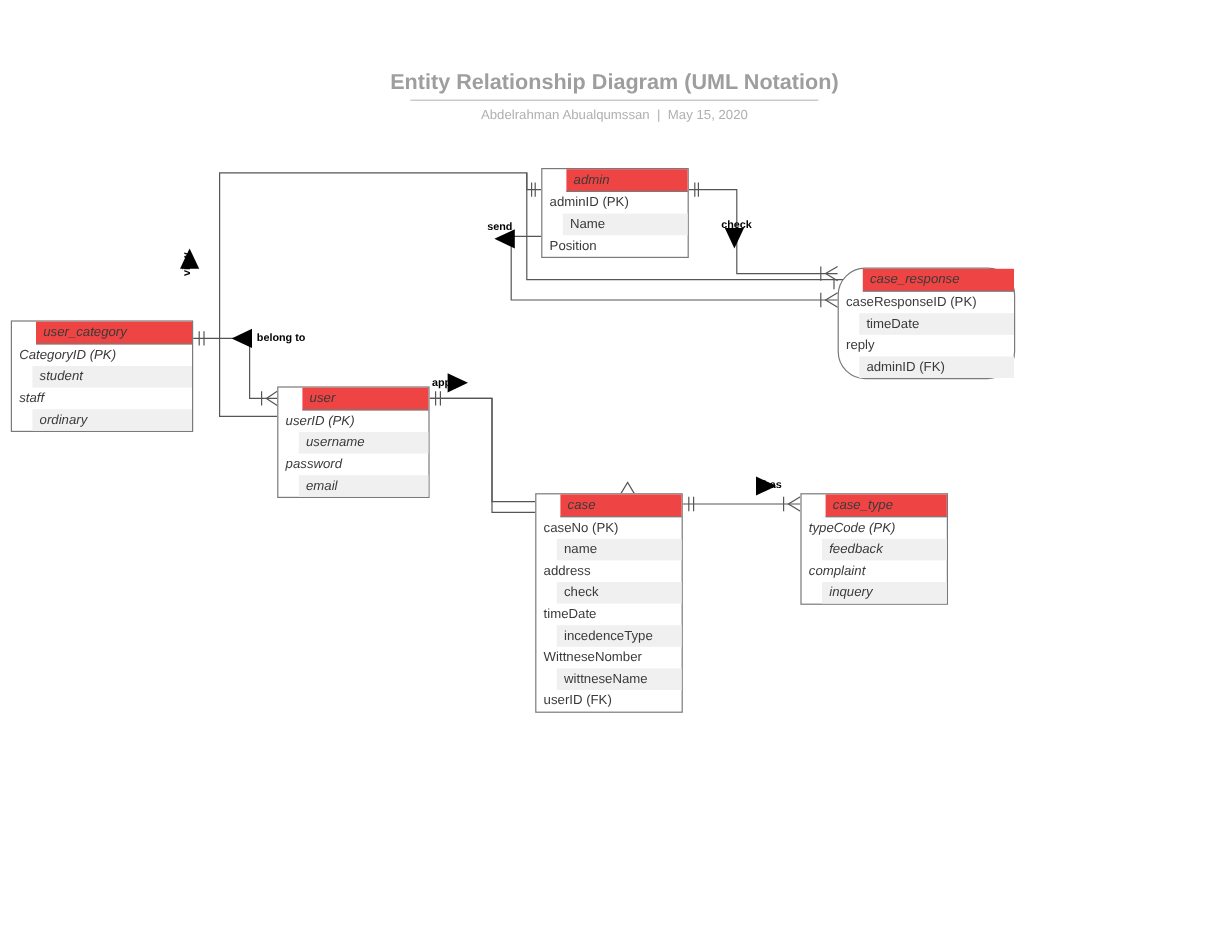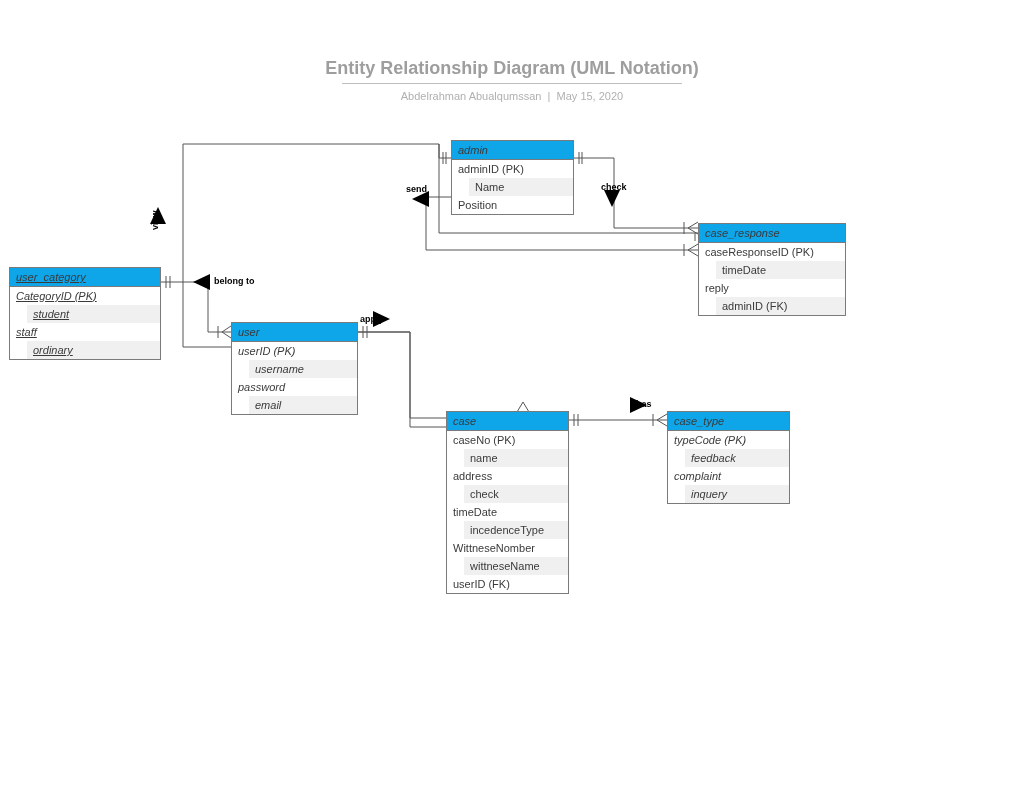--- a/index.html
+++ b/index.html
@@ -34,25 +34,26 @@
     width: 1024px;
     height: 650px;
   }
   .entity {
     position: absolute;
     border: 1px solid #7a7a7a;
     background: #ffffff;
     font-size: 11px;
   }
   .entity .head {
-    background: #0ea5e9;
+    background: #ef4444;
     border-bottom: 1px solid #7a7a7a;
     padding: 3px 6px;
     font-style: italic;
     color: #3a3a3a;
+    margin-left: 20px;
   }
   .entity .row {
     padding: 3px 6px;
     border-bottom: 0;
   }
   .entity .row.alt {
     background: #f0f0f0;
     margin-left: 17px;
   }
   .entity .row.ital {
@@ -164,21 +165,21 @@
     <polygon class="arrow" points="647,303 630,295 630,311"></polygon>
   </svg>
 
   <div class="rel-label" style="left:150px; top:128px; transform:rotate(-90deg); transform-origin:left top;">view</div>
   <div class="rel-label" style="left:214px; top:174px;">belong to</div>
   <div class="rel-label" style="left:406px; top:82px;">send</div>
   <div class="rel-label" style="left:601px; top:80px;">check</div>
   <div class="rel-label" style="left:360px; top:212px;">apply</div>
   <div class="rel-label" style="left:620px; top:297px;padding-left:16px;">has</div>
 
-  <div class="entity" style="left:9px; top:165px; width:150px;text-decoration:underline;">
+  <div class="entity" style="left:9px; top:165px; width:150px;">
     <div class="head">user_category</div>
     <div class="row ital">CategoryID (PK)</div>
     <div class="row alt ital">student</div>
     <div class="row ital">staff</div>
     <div class="row alt ital">ordinary</div>
   </div>
 
   <div class="entity" style="left:231px; top:220px; width:125px;">
     <div class="head">user</div>
     <div class="row ital">userID (PK)</div>
@@ -200,21 +201,21 @@
     <div class="row alt">name</div>
     <div class="row">address</div>
     <div class="row alt">check</div>
     <div class="row">timeDate</div>
     <div class="row alt">incedenceType</div>
     <div class="row">WittneseNomber</div>
     <div class="row alt">wittneseName</div>
     <div class="row">userID (FK)</div>
   </div>
 
-  <div class="entity" style="left:698px; top:121px; width:146px;">
+  <div class="entity" style="left:698px; top:121px; width:146px;border-radius:23px;">
     <div class="head">case_response</div>
     <div class="row">caseResponseID  (PK)</div>
     <div class="row alt">timeDate</div>
     <div class="row">reply</div>
     <div class="row alt">adminID (FK)</div>
   </div>
 
   <div class="entity" style="left:667px; top:309px; width:121px;">
     <div class="head">case_type</div>
     <div class="row ital">typeCode (PK)</div>

